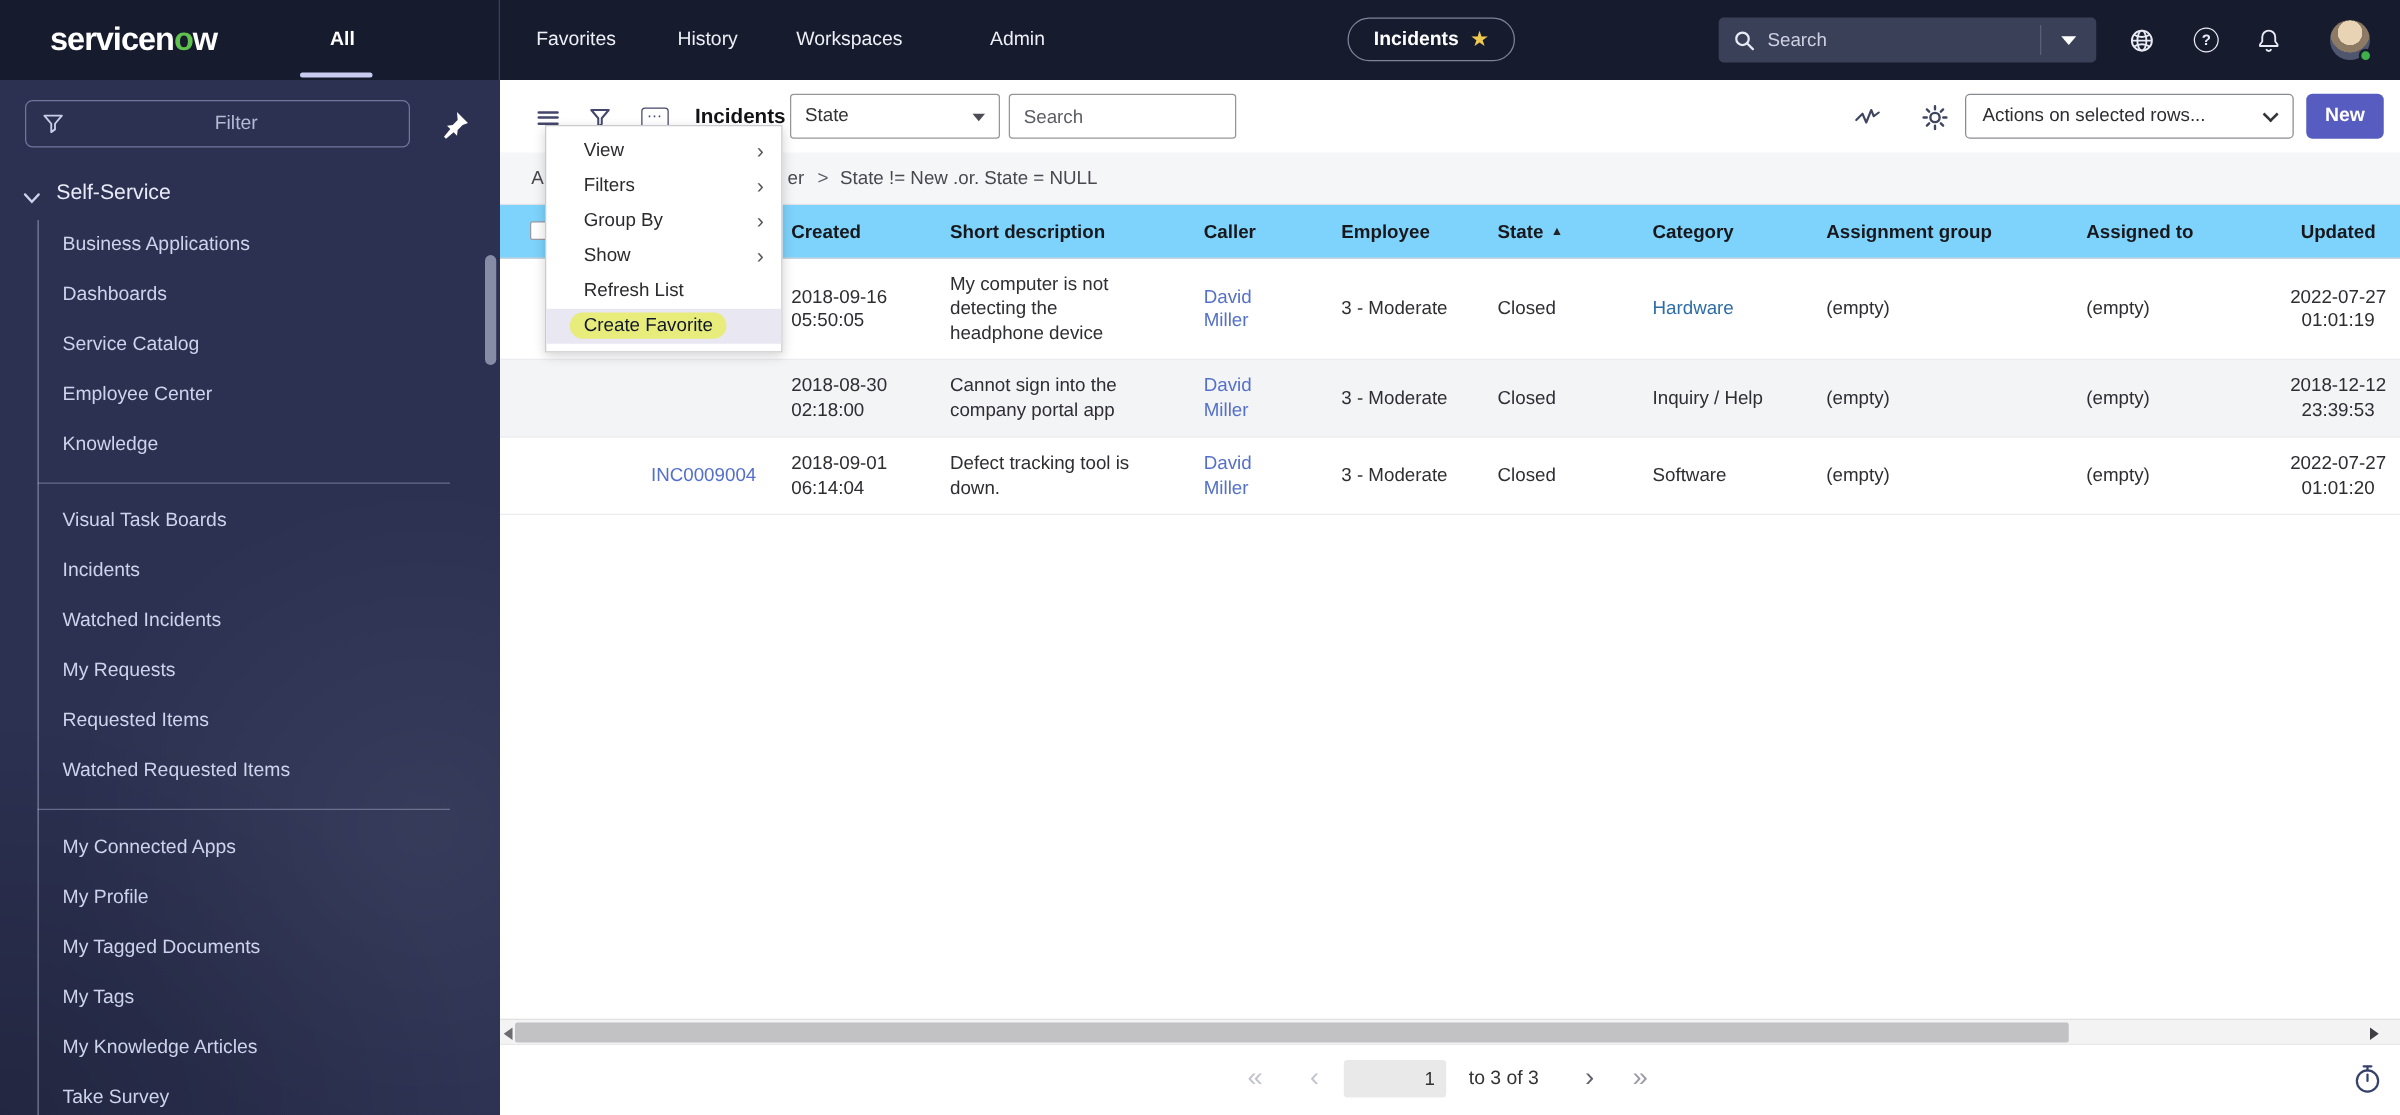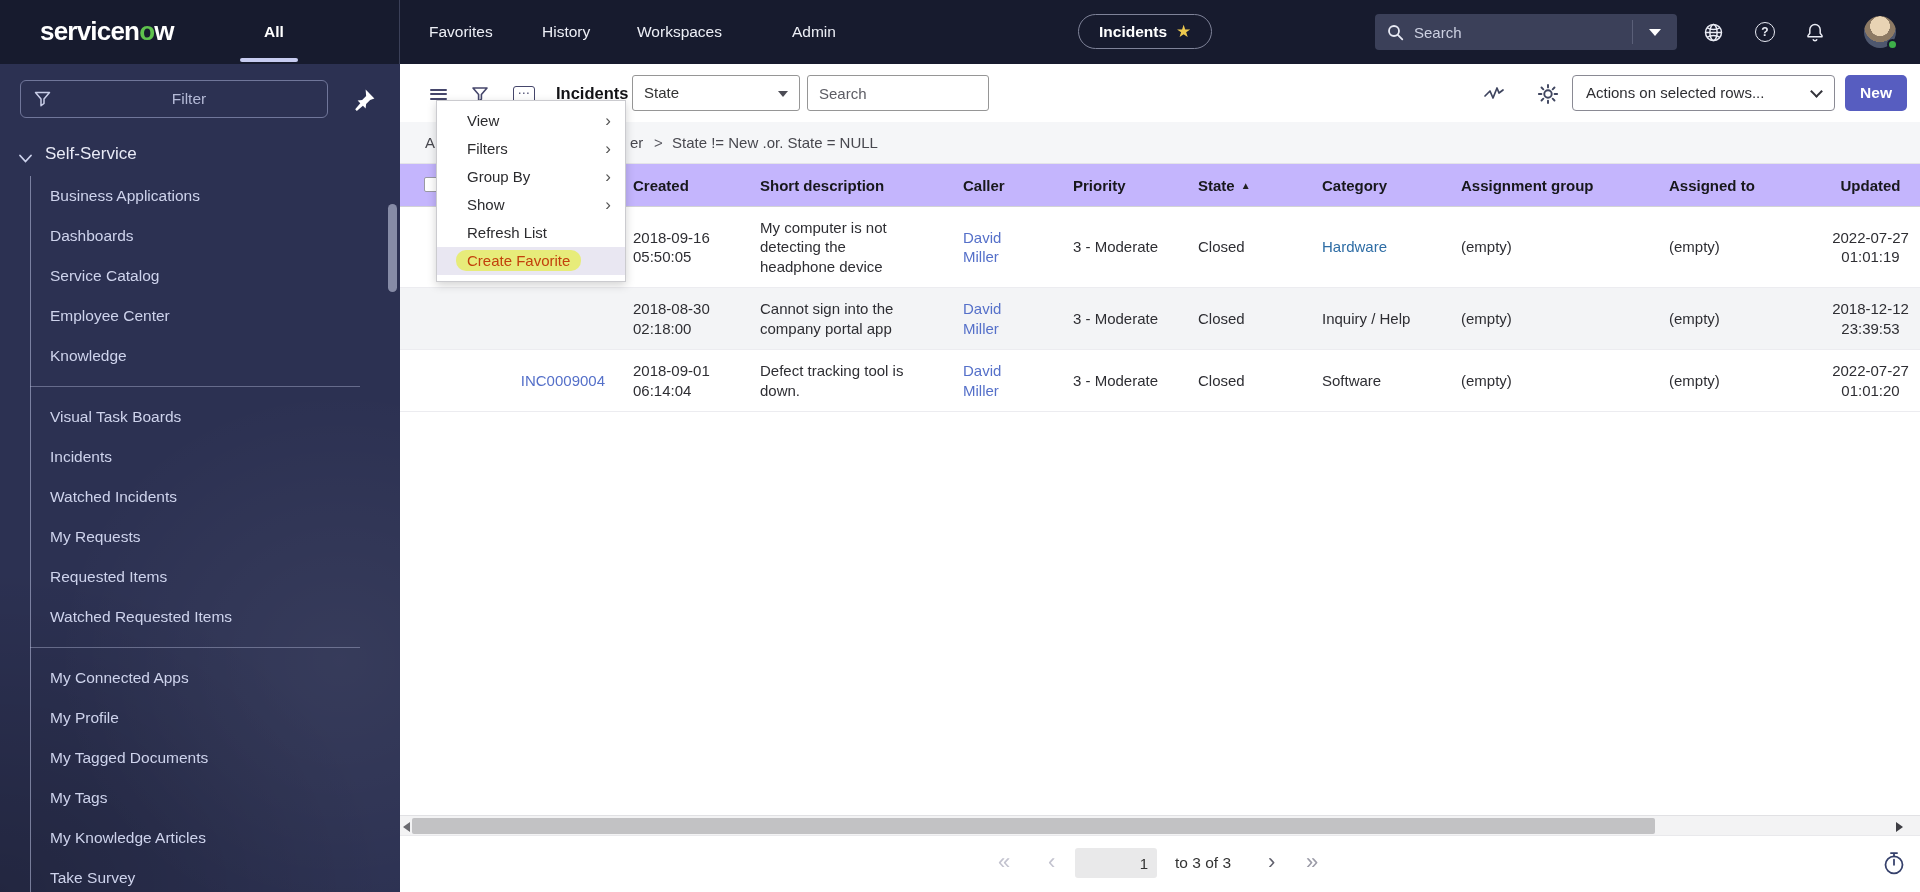--- a/index.html
+++ b/index.html
@@ -66,21 +66,21 @@
   .tb-right-icon { position:absolute; top:18px; width:24px; height:24px; color:#3f455f; cursor:pointer; }
   .tri-ai { left:1082px; } .tri-gear { left:1136px; }
   .sel-actions { position:absolute; left:1172px; top:11px; width:263px; height:36px; border:1px solid #8a8a94; border-radius:4px; background:#fff; font-size:15px; color:#2e2e32; line-height:34px; padding-left:13px; cursor:pointer; }
   .sel-actions .big-caret { position:absolute; right:13px; top:11px; width:9px; height:9px; border-right:2.2px solid #33333a; border-bottom:2.2px solid #33333a; transform:rotate(45deg); }
   .btn-new { position:absolute; left:1445px; top:11px; width:62px; height:36px; background:#575dc0; border:none; border-radius:5px; color:#fff; font-size:15.5px; font-weight:700; cursor:pointer; font-family:inherit; }
 
   .breadcrumb-bar { position:absolute; left:0; top:58px; width:100%; height:42px; background:#f5f6f8; border-bottom:1px solid #e4e4e8; }
   .bc { position:absolute; top:0; height:42px; line-height:42px; font-size:15px; color:#48484f; cursor:pointer; white-space:nowrap; }
   .bc-root { left:25px; } .bc-frag { left:230px; } .bc-sep { left:254px; color:#5a5a62; cursor:default; } .bc-filter { left:272px; }
 
-  .thead { position:absolute; left:0; top:100px; width:100%; height:43px; background:#c4b5fd; border-bottom:1px solid #d2d2d6;padding-left:19px; }
+  .thead { position:absolute; left:0; top:100px; width:100%; height:43px; background:#7dd3fc; border-bottom:1px solid #d2d2d6;padding-left:19px; }
   .th { position:absolute; top:0; height:43px; line-height:43px; font-size:15px; font-weight:700; color:#18181c; cursor:pointer; white-space:nowrap; }
   .checkbox { position:absolute; left:24px; top:13px; width:15px; height:15px; border:1.5px solid #9a9aa4; border-radius:2px; background:#fff; cursor:pointer; }
   .sort-asc { font-size:10px; color:#222; margin-left:6px; vertical-align:2px; }
 
   .col-created   { left:233px; width:95px; }
   .col-desc      { left:360px; width:165px; }
   .col-caller    { left:563px; width:70px; }
   .col-priority  { left:673px; width:112px; }
   .col-state     { left:798px; width:100px; }
   .col-category  { left:922px; width:128px; }
@@ -95,21 +95,21 @@
   .td.col-number { left:90px; width:115px; justify-content:flex-end; text-align:right; }
   .link-rec { color:#5570c9; cursor:pointer; }
   .link-cat { color:#2e6da5; cursor:pointer; }
 
   
   .ctx-menu { position:absolute; left:36px; top:36px; width:190px; background:#fff; border:1px solid #cbcbcf;
               box-shadow:0 3px 9px rgba(0,0,0,0.18); padding:6px 0; z-index:50; }
   .cm-item { position:relative; height:28px; line-height:28px; padding-left:30px; font-size:15px; color:#2b2b2e; cursor:pointer; }
   .cm-arrow { position:absolute; right:14px; top:0; font-size:17px; color:#555; }
   .cm-fav { background:#e9e7f2; }
-  .cm-fav .hl { background:#e7ec7a; border-radius:10px; padding:2px 11px; margin-left:-11px; color:#c2410c; }
+  .cm-fav .hl { background:#e7ec7a; border-radius:10px; padding:2px 11px; margin-left:-11px; color:#0f172a; }
 
   
   .hscroll { position:absolute; left:0; top:751px; width:100%; height:21px; background:#f3f3f4; border-top:1px solid #e1e1e4; border-bottom:1px solid #e9e9ec; }
   .hthumb { position:absolute; left:12px; top:2px; width:1243px; height:16px; background:#c2c2c4; border-radius:2px; cursor:pointer; }
   .harrow { position:absolute; top:6px; width:0; height:0; cursor:pointer; }
   .harrow-l { left:3px; border-top:5px solid transparent; border-bottom:5px solid transparent; border-right:7px solid #6b6b70; }
   .harrow-r { left:1496px; border-top:5px solid transparent; border-bottom:5px solid transparent; border-left:7px solid #3e3e44; }
 
   .pager { position:absolute; left:0; top:778px; width:100%; height:42px; }
   .pg-btn { position:absolute; top:0; height:42px; line-height:40px; font-size:22px; cursor:pointer; }
@@ -259,21 +259,21 @@
       <span class="bc bc-frag">er</span>
       <span class="bc bc-sep">&gt;</span>
       <span class="bc bc-filter">State != New .or. State = NULL</span>
     </div>
 
     <div class="thead">
       <div class="checkbox"></div>
       <div class="th col-created">Created</div>
       <div class="th col-desc">Short description</div>
       <div class="th col-caller">Caller</div>
-      <div class="th col-priority">Priority</div>
+      <div class="th col-priority">Employee</div>
       <div class="th col-state"><span>State</span><span class="sort-asc">▲</span></div>
       <div class="th col-category">Category</div>
       <div class="th col-group">Assignment group</div>
       <div class="th col-assigned">Assigned to</div>
       <div class="th col-updated">Updated</div>
     </div>
 
     <div class="trow row1">
       <div class="td col-number">
           <span class="link-rec"></span>

